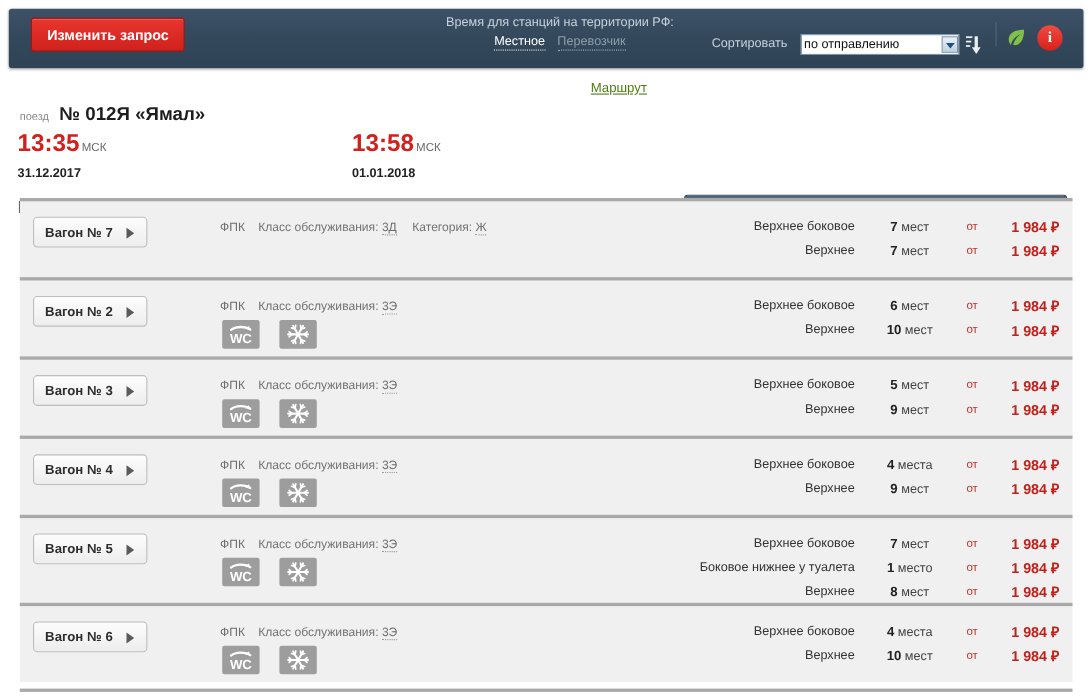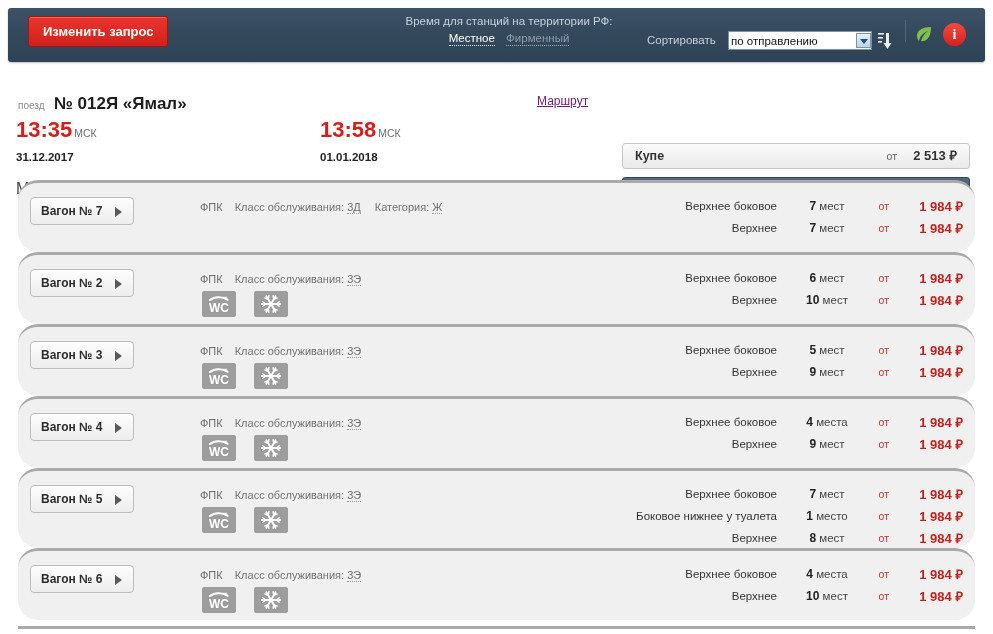--- a/index.html
+++ b/index.html
@@ -183,23 +183,23 @@
     position: absolute;
     left: 18px;
     top: 10px;
     font-size: 11px;
     color: #7a7a7a;
     white-space: nowrap;
   }
   .route-link {
     position: absolute;
     left: 537px;
-    top: 26px;
+    top: 5px;
     font-size: 12px;
-    color: #701a75;
+    color: #4d7c0f;
     text-decoration: underline;
     cursor: pointer;
   }
   .train-no-row {
     position: absolute;
     left: 18px;
     top: 26px;
     white-space: nowrap;
   }
   .train-word {
@@ -315,21 +315,20 @@
     top: 180px;
     width: 993px;
   }
   .wagon {
     position: relative;
     width: 957px;
     margin: 0 18px 0 18px;
     background: #f0f0f0;
     border-top: 3px solid #a9a9a9;
     box-sizing: border-box;
-    border-radius: 20px;
   }
   .wagon.h2 { height: 72px; }
   .wagon.h3 { height: 80px; }
   .wagon-btn {
     position: absolute;
     left: 12px;
     top: 14px;
     width: 104px;
     height: 28px;
     background: linear-gradient(to bottom, #fdfdfd, #ededed);
@@ -426,21 +425,21 @@
 
   <div class="toolbar">
 
     <div class="btn-change">Изменить запрос</div>
 
 
     <div class="time-block">
       <div>Время для станций на территории РФ:</div>
       <div class="opts">
         <span class="opt active">Местное</span>
-        <span class="opt inactive">Фирменный</span>
+        <span class="opt inactive">Перевозчик</span>
       </div>
     </div>
 
     <div class="sort-label">Сортировать</div>
     <input class="sort-select" readonly="" value="по отправлению" style="">
     <div class="sel-arrow"></div>
 
     <div class="sort-dir">
       <svg width="16" height="20" viewBox="0 0 16 20">
         <g fill="#e9eef3">
@@ -501,25 +500,20 @@
     <div class="wheelchair">
       <svg width="22" height="26" viewBox="0 0 22 26">
         <g fill="#b6b6b6">
           <circle cx="9.5" cy="3.2" r="2.1"></circle>
           <path d="M8.2 7.2 L8.2 13.4 L14.2 13.4 L16.6 19.4 L18.6 18.6 L15.8 11.6 L10.3 11.6 L10.3 7.2 Z"></path>
         </g>
         <path d="M14.6 15.4 A6.6 6.6 0 1 1 6.6 12.2" fill="none" stroke="#b6b6b6" stroke-width="1.9"></path>
       </svg>
     </div>
 
-    <div class="price-panel price-kupe">
-      <span class="price-name">Купе</span>
-      <span class="price-from">от</span>
-      <span class="price-val">2 513 ₽</span>
-    </div>
 
     <div class="price-panel price-plaz">
       <span class="price-name">Плацкартный</span>
       <span class="price-from">от</span>
       <span class="price-val">1 984 ₽</span>
     </div>
   </div>
 
   <div class="wagons" id="wagon-list">
       <div class="wagon h2">

